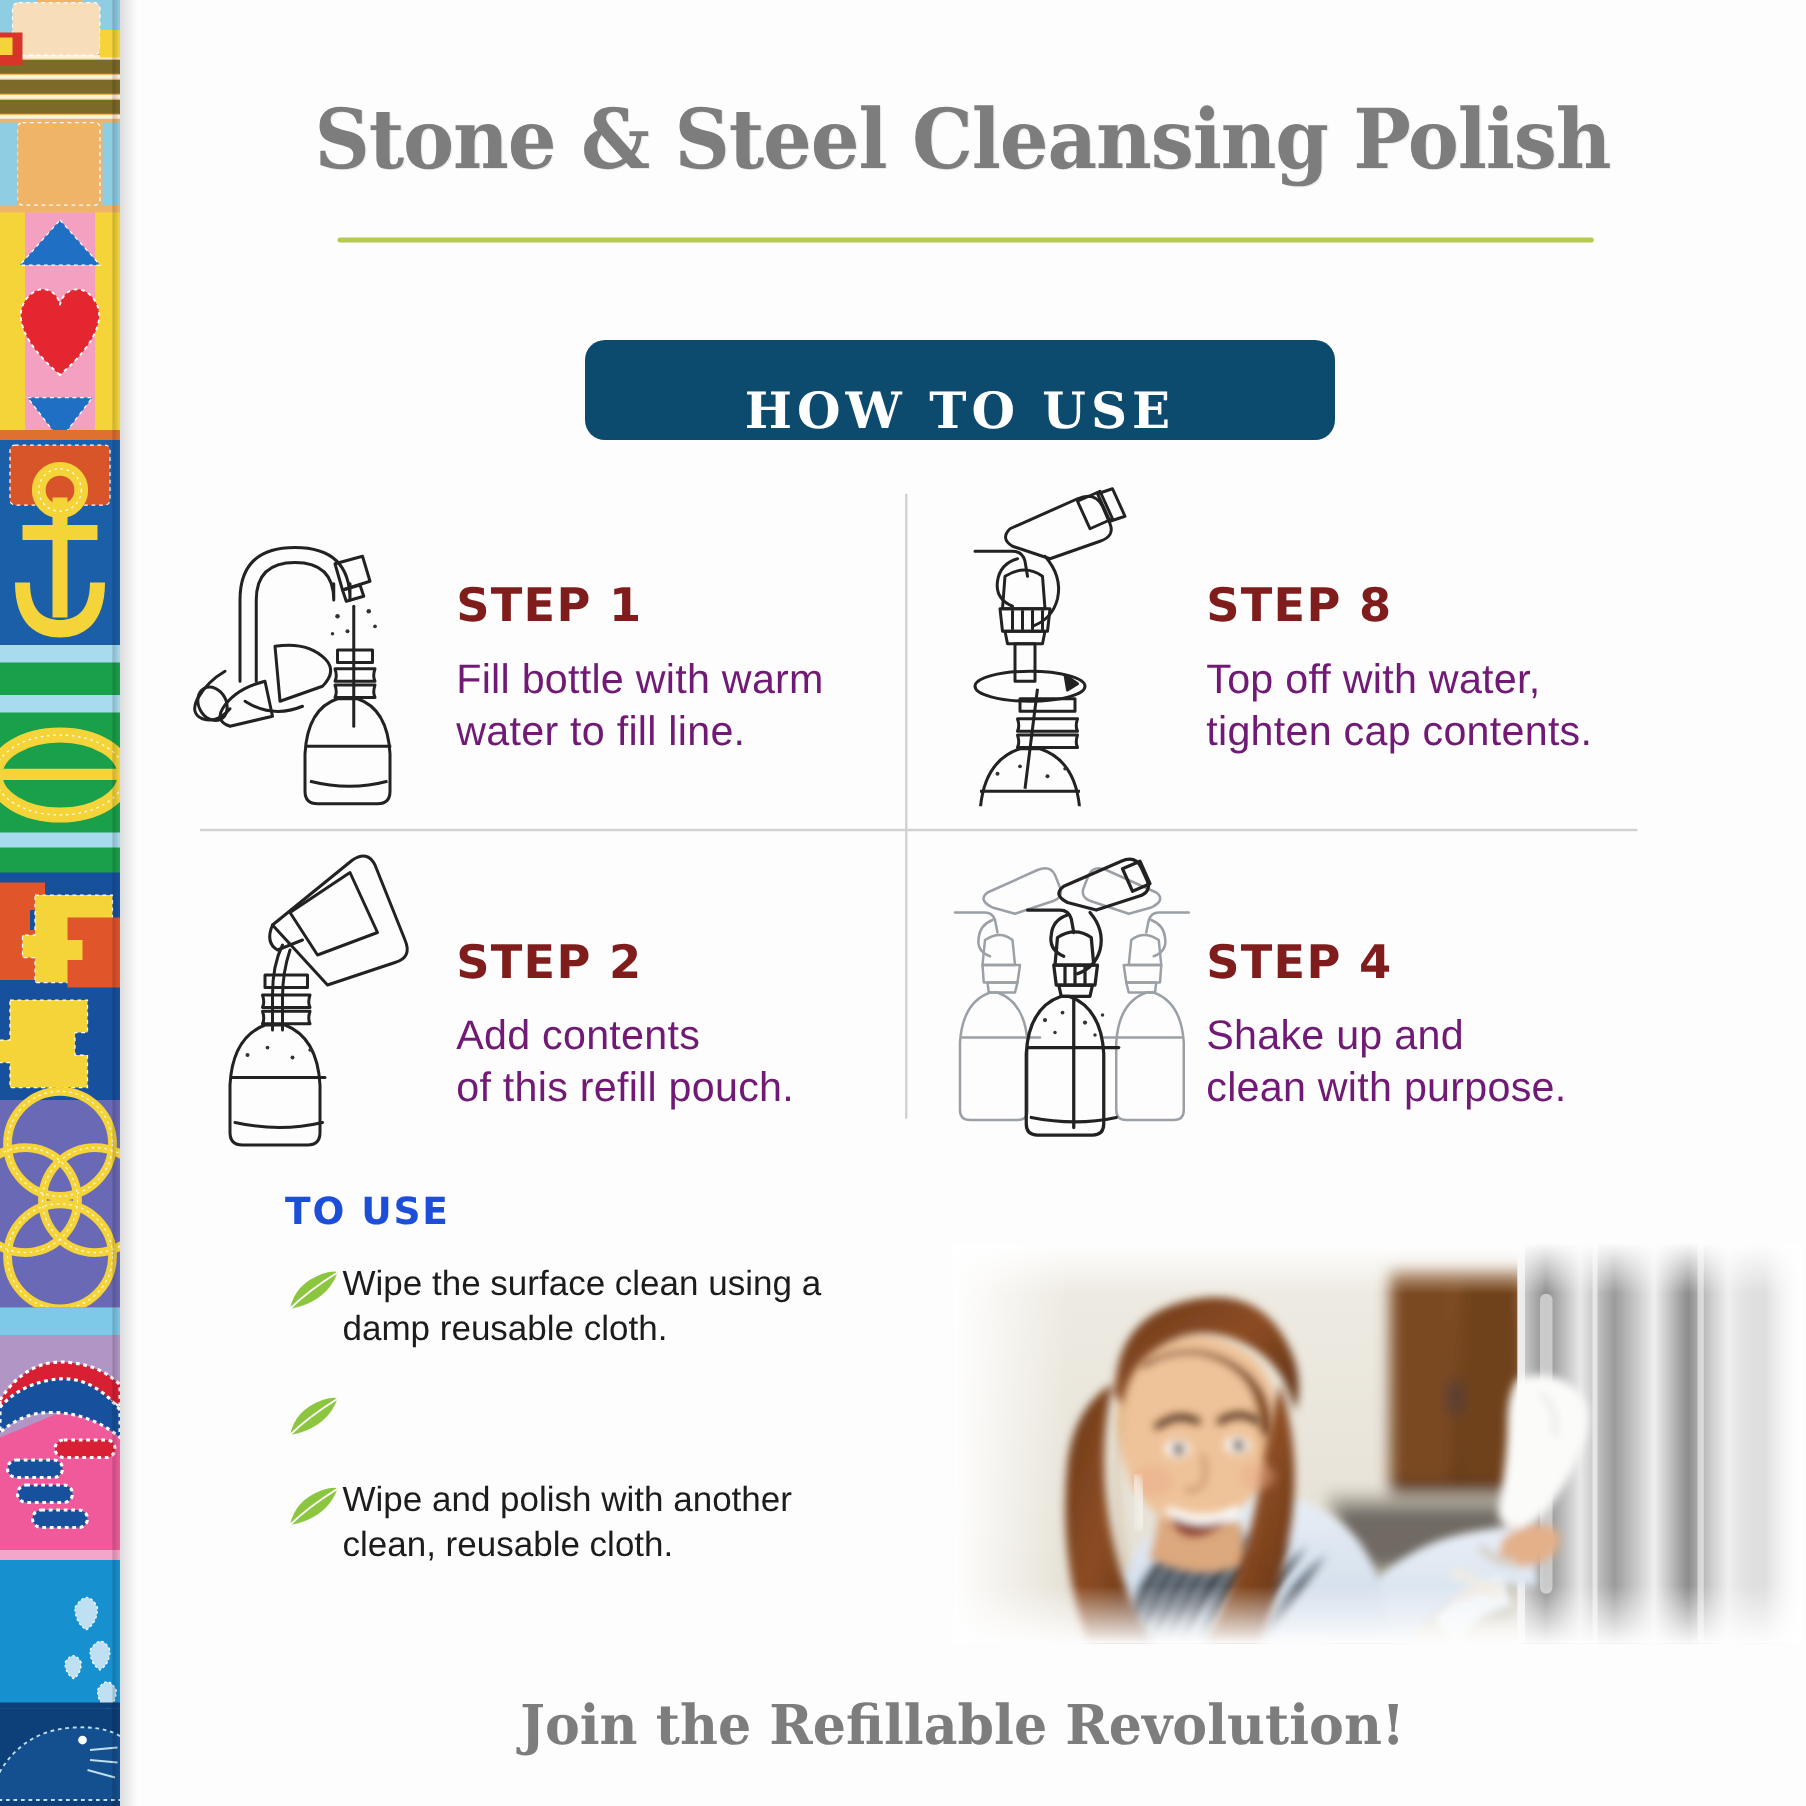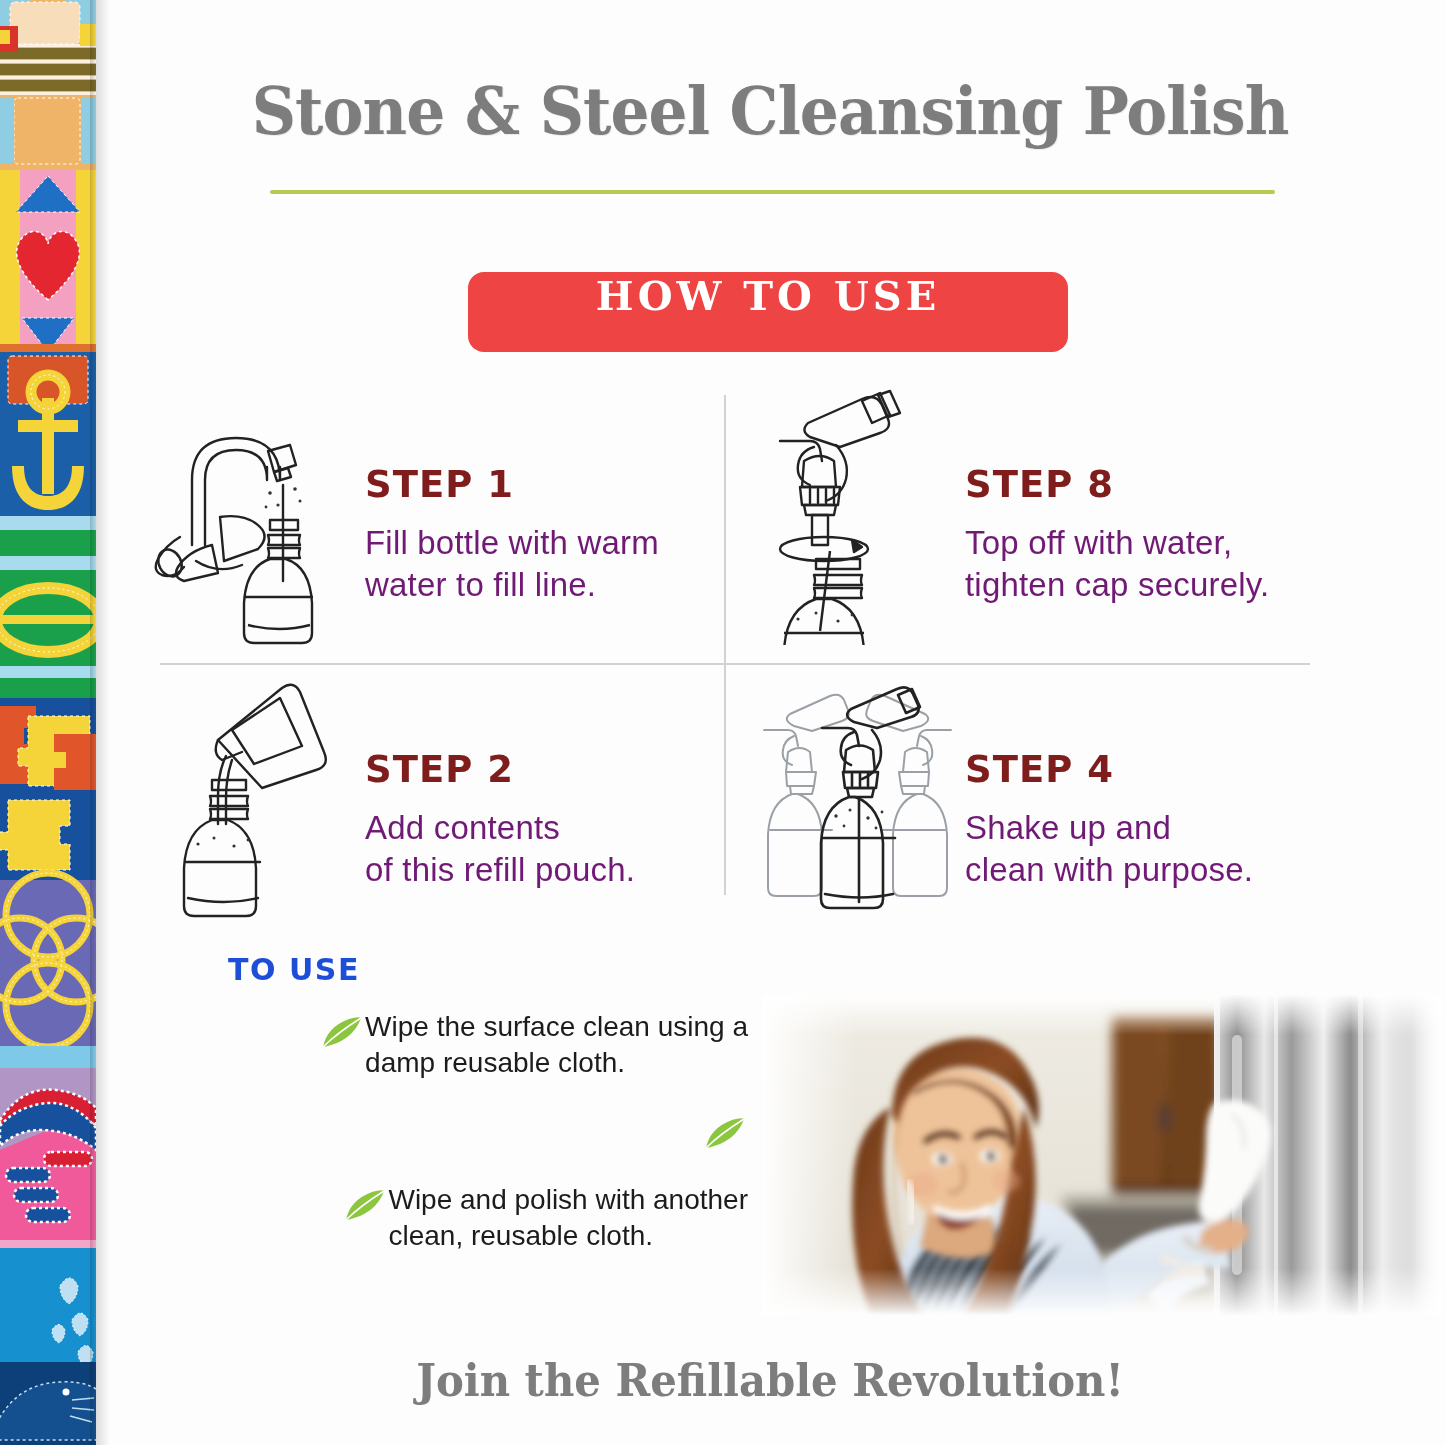--- a/index.html
+++ b/index.html
@@ -30,22 +30,22 @@
     white-space:nowrap;
     transform:scaleX(.93);
     text-shadow:0 0 1px #fff, 1px 1px 0 #e9e9e9;
   }
   #titleRule{position:absolute;left:270px;top:190px;width:1005px;height:4px;
     background:#b7c94e;border-radius:2px;}
 
   
   #banner{
     position:absolute;left:468px;top:272px;width:600px;height:80px;
-    background:#ef4444;border-radius:16px;
-    display:flex;align-items:flex-start;justify-content:center;
+    background:#0c4a6e;border-radius:16px;
+    display:flex;align-items:flex-end;justify-content:center;
   }
   #bannerLabel{
     font-family:"DejaVu Serif", serif;font-weight:bold;
     font-size:40px;letter-spacing:4px;color:#ffffff;
   }
 
   
   #grid{position:absolute;left:150px;top:385px;width:1160px;height:520px;}
   .vline{position:absolute;left:574px;top:10px;width:2px;height:500px;background:#d2d2d2;}
   .hline{position:absolute;left:10px;top:278px;width:1150px;height:2px;background:#d2d2d2;}
@@ -65,21 +65,21 @@
     font-size:33px;line-height:1.28;color:#701a75;white-space:pre-line;
     letter-spacing:.2px;
   }
 
   
   #touse{position:absolute;left:228px;top:952px;width:520px;}
   #touseTitle{
     font-family:"DejaVu Sans", sans-serif;font-weight:bold;
     font-size:30px;letter-spacing:1.5px;color:#1d4ed8;margin-bottom:22px;
   }
-  .bullet{display:flex;align-items:flex-start;margin-bottom:28px;justify-content:flex-end;}
+  .bullet{display:flex;align-items:flex-start;margin-bottom:28px;}
   .leaf{flex:0 0 46px;width:46px;height:40px;position:relative;margin-top:4px;}
   .btext{
     font-family:"Liberation Sans", sans-serif;font-weight:300;
     font-size:28px;line-height:1.3;color:#1c1c1c;white-space:pre-line;
   }
 
   
   #photo{position:absolute;left:762px;top:995px;width:680px;height:320px;overflow:hidden;}
   #photoInner{position:absolute;inset:0;}
   #photoFade{position:absolute;inset:-2px;pointer-events:none;
@@ -320,21 +320,21 @@
             <circle cx="48" cy="234" r="1.6"></circle>
               <circle cx="66" cy="228" r="1.5"></circle>
             <circle cx="88" cy="236" r="1.6"></circle>
               <circle cx="102" cy="230" r="1.4"></circle>
           </g>
         </svg>
       </div>
       <div class="stepText">
         <div class="stepLabel">STEP 8</div>
         <div class="stepBody">Top off with water,
-tighten cap securely.</div>
+tighten cap contents.</div>
       </div>
     </div>
 
     <div class="cell c4">
       <div class="art">
         <svg viewBox="0 0 215 260" width="215" height="260">
           <g fill="none" stroke="#9aa0a6" stroke-width="2" stroke-linecap="round" stroke-linejoin="round">
             <path d="M14 60 h24 q6 0 8 6 l2 10"></path>
             <path d="M44 56 q-12 -6 -4 -12 l40 -18 q10 -4 14 4 l4 10 q3 8 -6 11 l-30 10 z"></path>
             <path d="M44 66 q-10 4 -11 14 q-2 11 9 15"></path>

